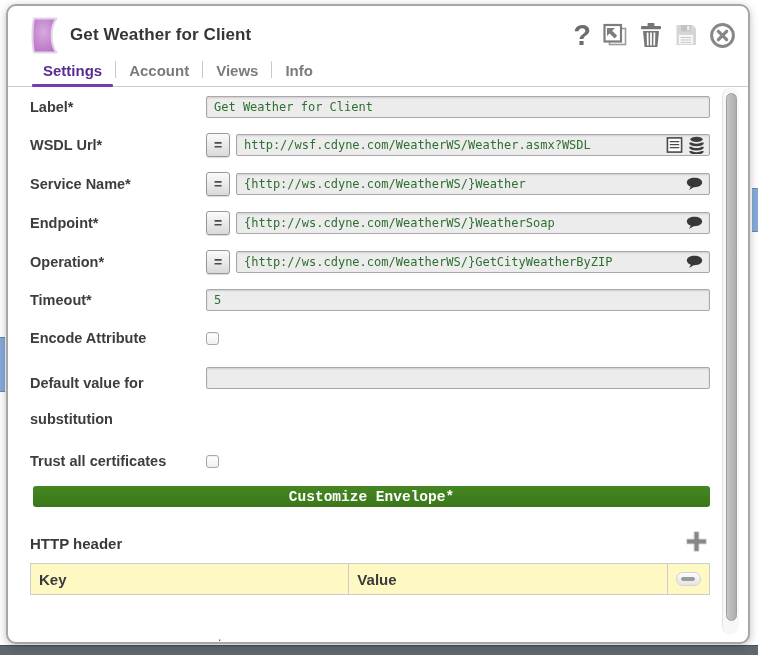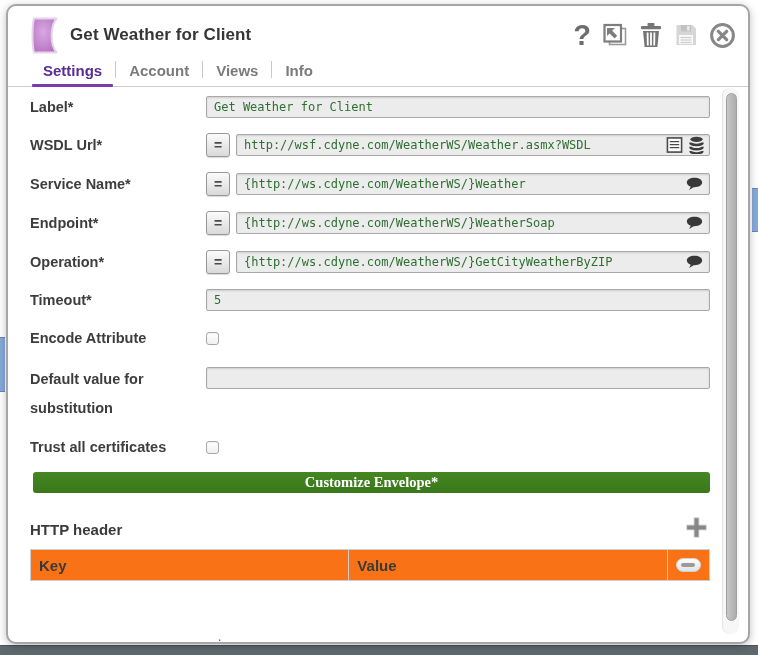--- a/index.html
+++ b/index.html
@@ -29,21 +29,21 @@
   .tab.active { color: #5b2c90; }
   .tab.active::after { content: ""; position: absolute; left: 0; right: 0; bottom: -1px; height: 3px; background: #7a3bae; border-radius: 1px; }
   .tab-sep { width: 1px; height: 17px; background: #c9c9c9; margin: 0 2px 8px; }
 
   
   .content { position: absolute; top: 81px; left: 0; right: 0; bottom: 0; padding: 9px 38px 0 22px; overflow: hidden; }
 
   .frow { display: flex; align-items: center; margin-bottom: 15px; }
   .frow.top { align-items: flex-start; }
   .flabel { flex: 0 0 166px; font-size: 14.5px; font-weight: 700; color: #3d3d3d; line-height: 22px; margin-right: 10px; }
-  .frow.top .flabel { line-height: 29px; }
+  .frow.top .flabel { line-height: 36px; }
   .fctrl { flex: 1; display: flex; align-items: center; min-width: 0; }
 
   .eqbtn { width: 24px; height: 24px; margin-right: 6px; flex: 0 0 auto;
            background: linear-gradient(#fbfbfb, #d9d9d9); border: 1px solid #989898; border-radius: 3px;
            font-size: 14px; font-weight: 700; color: #4a4a4a; line-height: 1;
            display: flex; align-items: center; justify-content: center; cursor: pointer;
            box-shadow: 0 1px 1px rgba(0,0,0,.15); }
 
   .input-wrap { position: relative; flex: 1; min-width: 0; display: flex; }
   .tinput { width: 100%; height: 22px; background: #ececec; border: 1px solid #a9a9a9; border-radius: 2px;
@@ -54,28 +54,28 @@
   .in-icon { position: absolute; top: 50%; transform: translateY(-50%); display: flex; cursor: pointer; }
 
   .checkbox { width: 13px; height: 13px; border: 1px solid #a8a8a8; border-radius: 3px;
               background: linear-gradient(#ffffff, #f0f0f0); box-shadow: inset 0 1px 1px rgba(0,0,0,.06);
               cursor: pointer; flex: 0 0 auto; }
   .frow.top .checkbox { margin-top: 6px; }
 
   .envelope-btn { display: block; width: calc(100% - 3px); margin: 14px 0 0 3px; height: 21px;
                   background: linear-gradient(#458722, #3a771a); border: none; border-radius: 3px;
                   color: #ffffff; font-size: 14.5px; font-weight: 700; cursor: pointer;
-                  font-family: Liberation Serif, serif; }
+                  font-family: Liberation Mono, monospace; }
 
   .http-head { display: flex; align-items: center; margin-top: 21px; }
   .http-title { font-size: 15px; font-weight: 700; color: #3a3a3a; padding-top: 4px; }
   .plus { margin-left: auto; cursor: pointer; display: flex; }
 
   table.hdr-table { width: 100%; border-collapse: collapse; margin-top: 8px; }
-  table.hdr-table td { border: 1px solid #cdcdcd; height: 31px; padding: 0 8px; font-size: 15px; font-weight: 700; color: #3a3a3a; background: #f97316; }
+  table.hdr-table td { border: 1px solid #cdcdcd; height: 31px; padding: 0 8px; font-size: 15px; font-weight: 700; color: #3a3a3a; background: #fef9c3; }
   td.col-key { width: 325px; }
   td.col-val { width: 325px; }
   td.col-minus { width: 30px; padding: 0 2px; }
   .minus-btn { width: 25px; height: 14px; margin: 0 auto; border-radius: 7px; border: 1px solid #d2d2d2;
                background: linear-gradient(#fdfdfd, #e4e4e4); display: flex; align-items: center; justify-content: center; cursor: pointer; }
   .minus-btn::after { content: ""; width: 14px; height: 4px; background: #9b9b9b; border-radius: 2px; }
 
   .stray-dot { position: absolute; left: 210px; top: 624px; font-size: 12px; color: #4a5560; }
 
   

